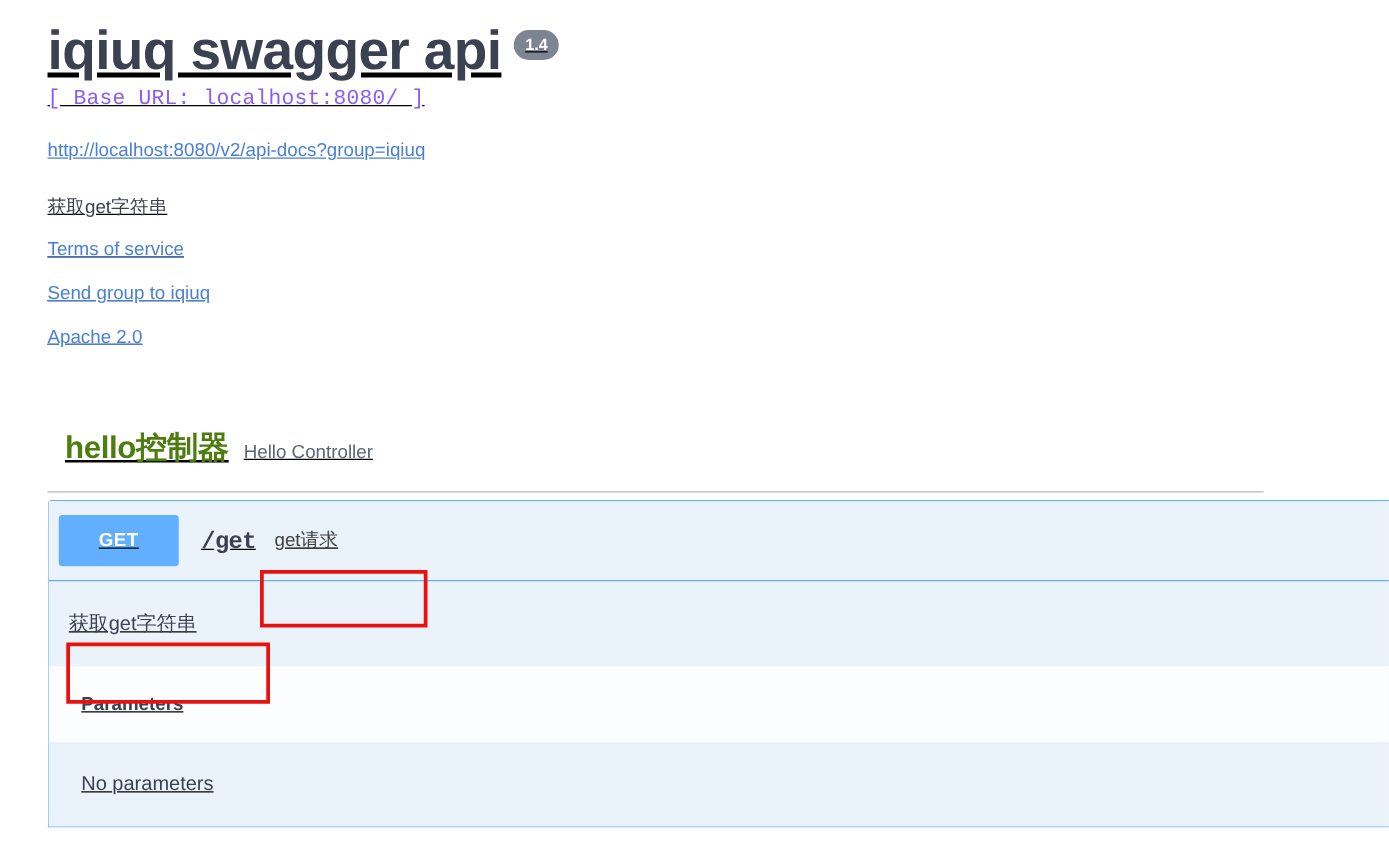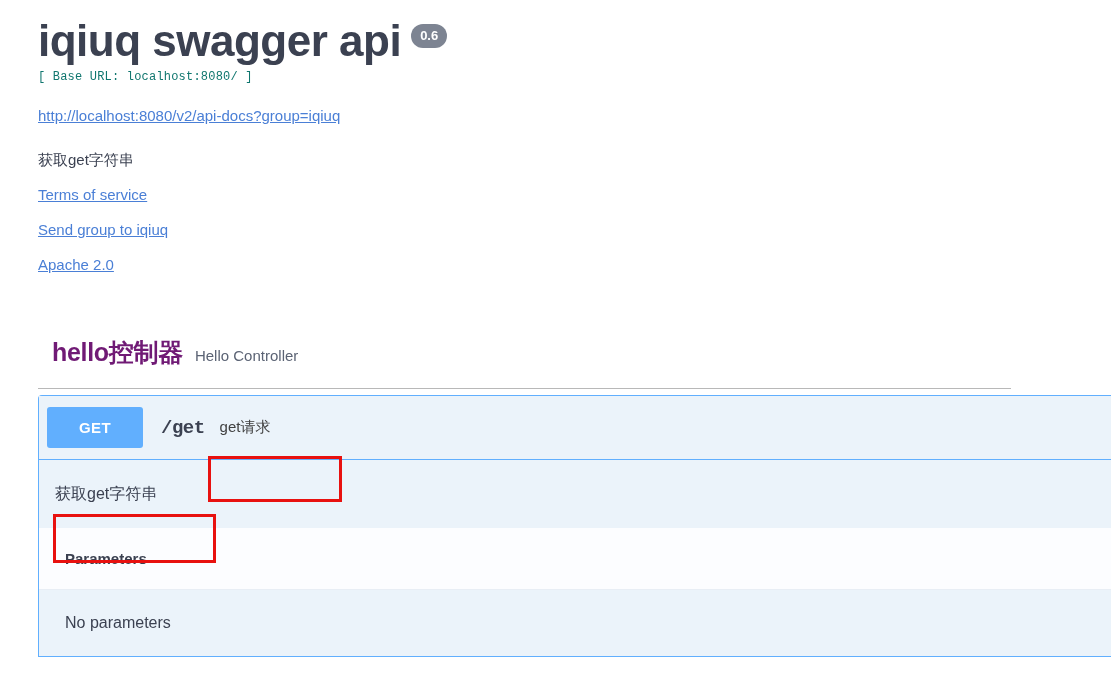--- a/index.html
+++ b/index.html
@@ -4,21 +4,21 @@
 <style>
   * { box-sizing: border-box; }
   html, body {
     margin: 0; padding: 0;
     width: 1111px; height: 692px;
     background: #ffffff;
     font-family: "Liberation Sans", sans-serif;
     overflow: hidden;
   }
 
-  .page { position: relative; width: 959px; height: 692px; background: #fff; }
+  .page { position: relative; width: 959px; height: 692px; background: #fff; text-decoration: underline; }
 
   
   .info-block { padding: 18px 0 0 38px; }
 
   .title-row { display: flex; align-items: flex-start; }
 
   .api-title {
     font-size: 44px;
     font-weight: bold;
     color: #3b4151;
@@ -35,22 +35,22 @@
     font-weight: bold;
     padding: 5px 9px 6px;
     border-radius: 12px;
     margin-left: 10px;
     margin-top: 6px;
     line-height: 1;
   }
 
   .base-url {
     font-family: "Liberation Mono", "DejaVu Sans Mono", monospace;
-    font-size: 12px;
-    color: #0f766e;
+    font-size: 17px;
+    color: #8b5cf6;
     margin-top: 6px;
     letter-spacing: 0.2px;
   }
 
   .docs-link {
     display: inline-block;
     margin-top: 23px;
     font-size: 15px;
     color: #4a7fd6;
     text-decoration: underline;
@@ -75,21 +75,21 @@
   .link-website { margin-bottom: 7px; }
   .link-email   { margin-bottom: 18px; }
 
   
   .tag-section { margin-top: 63px; padding-left: 52px; }
 
   .tag-heading { display: flex; align-items: baseline; }
   .tag-name {
     font-size: 25px;
     font-weight: bold;
-    color: #701a75;
+    color: #4d7c0f;
     letter-spacing: -0.3px;
   }
   .tag-desc {
     font-size: 15px;
     color: #5b6374;
     margin-left: 12px;
   }
 
   .tag-rule {
     margin-top: 19px;
@@ -198,21 +198,21 @@
 </style>
 </head>
 <body>
 
 <div class="page">
 
   <div class="info-block">
 
     <div class="title-row">
       <h1 class="api-title">iqiuq swagger api</h1>
-      <span class="version-badge">0.6</span>
+      <span class="version-badge">1.4</span>
     </div>
 
     <div class="base-url">[ Base URL: localhost:8080/ ]</div>
 
     <a class="docs-link">http://localhost:8080/v2/api-docs?group=iqiuq</a>
 
     <div class="description">获取get字符串</div>
 
     <div class="link-list">
       <a class="link-terms">Terms of service</a>

